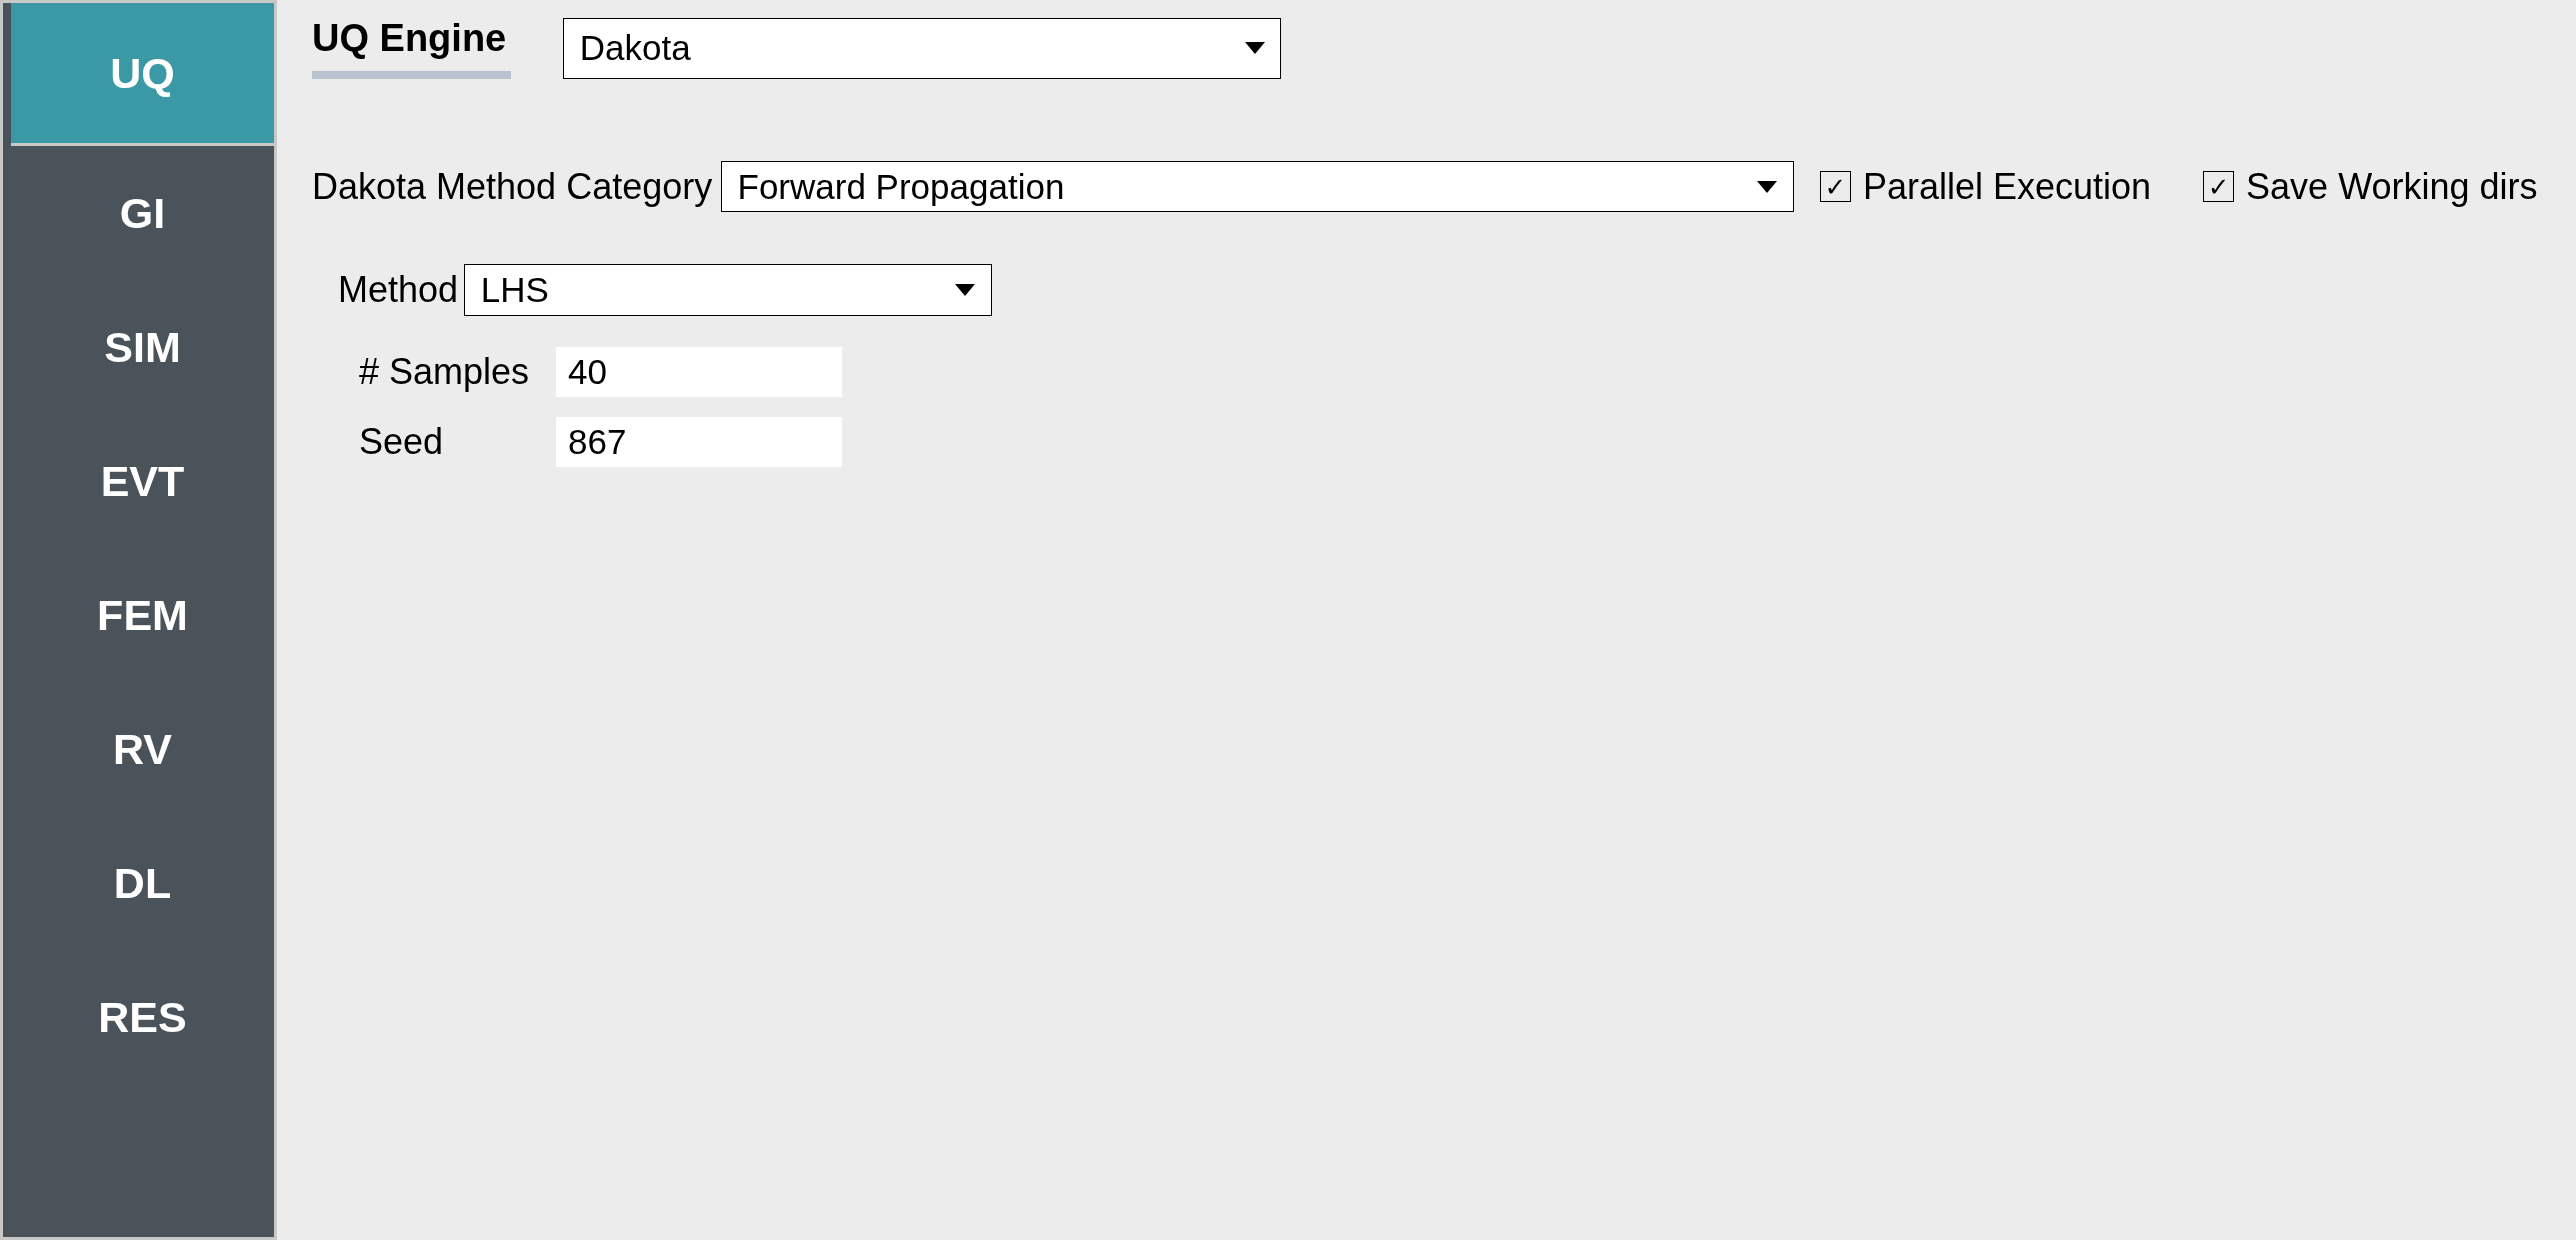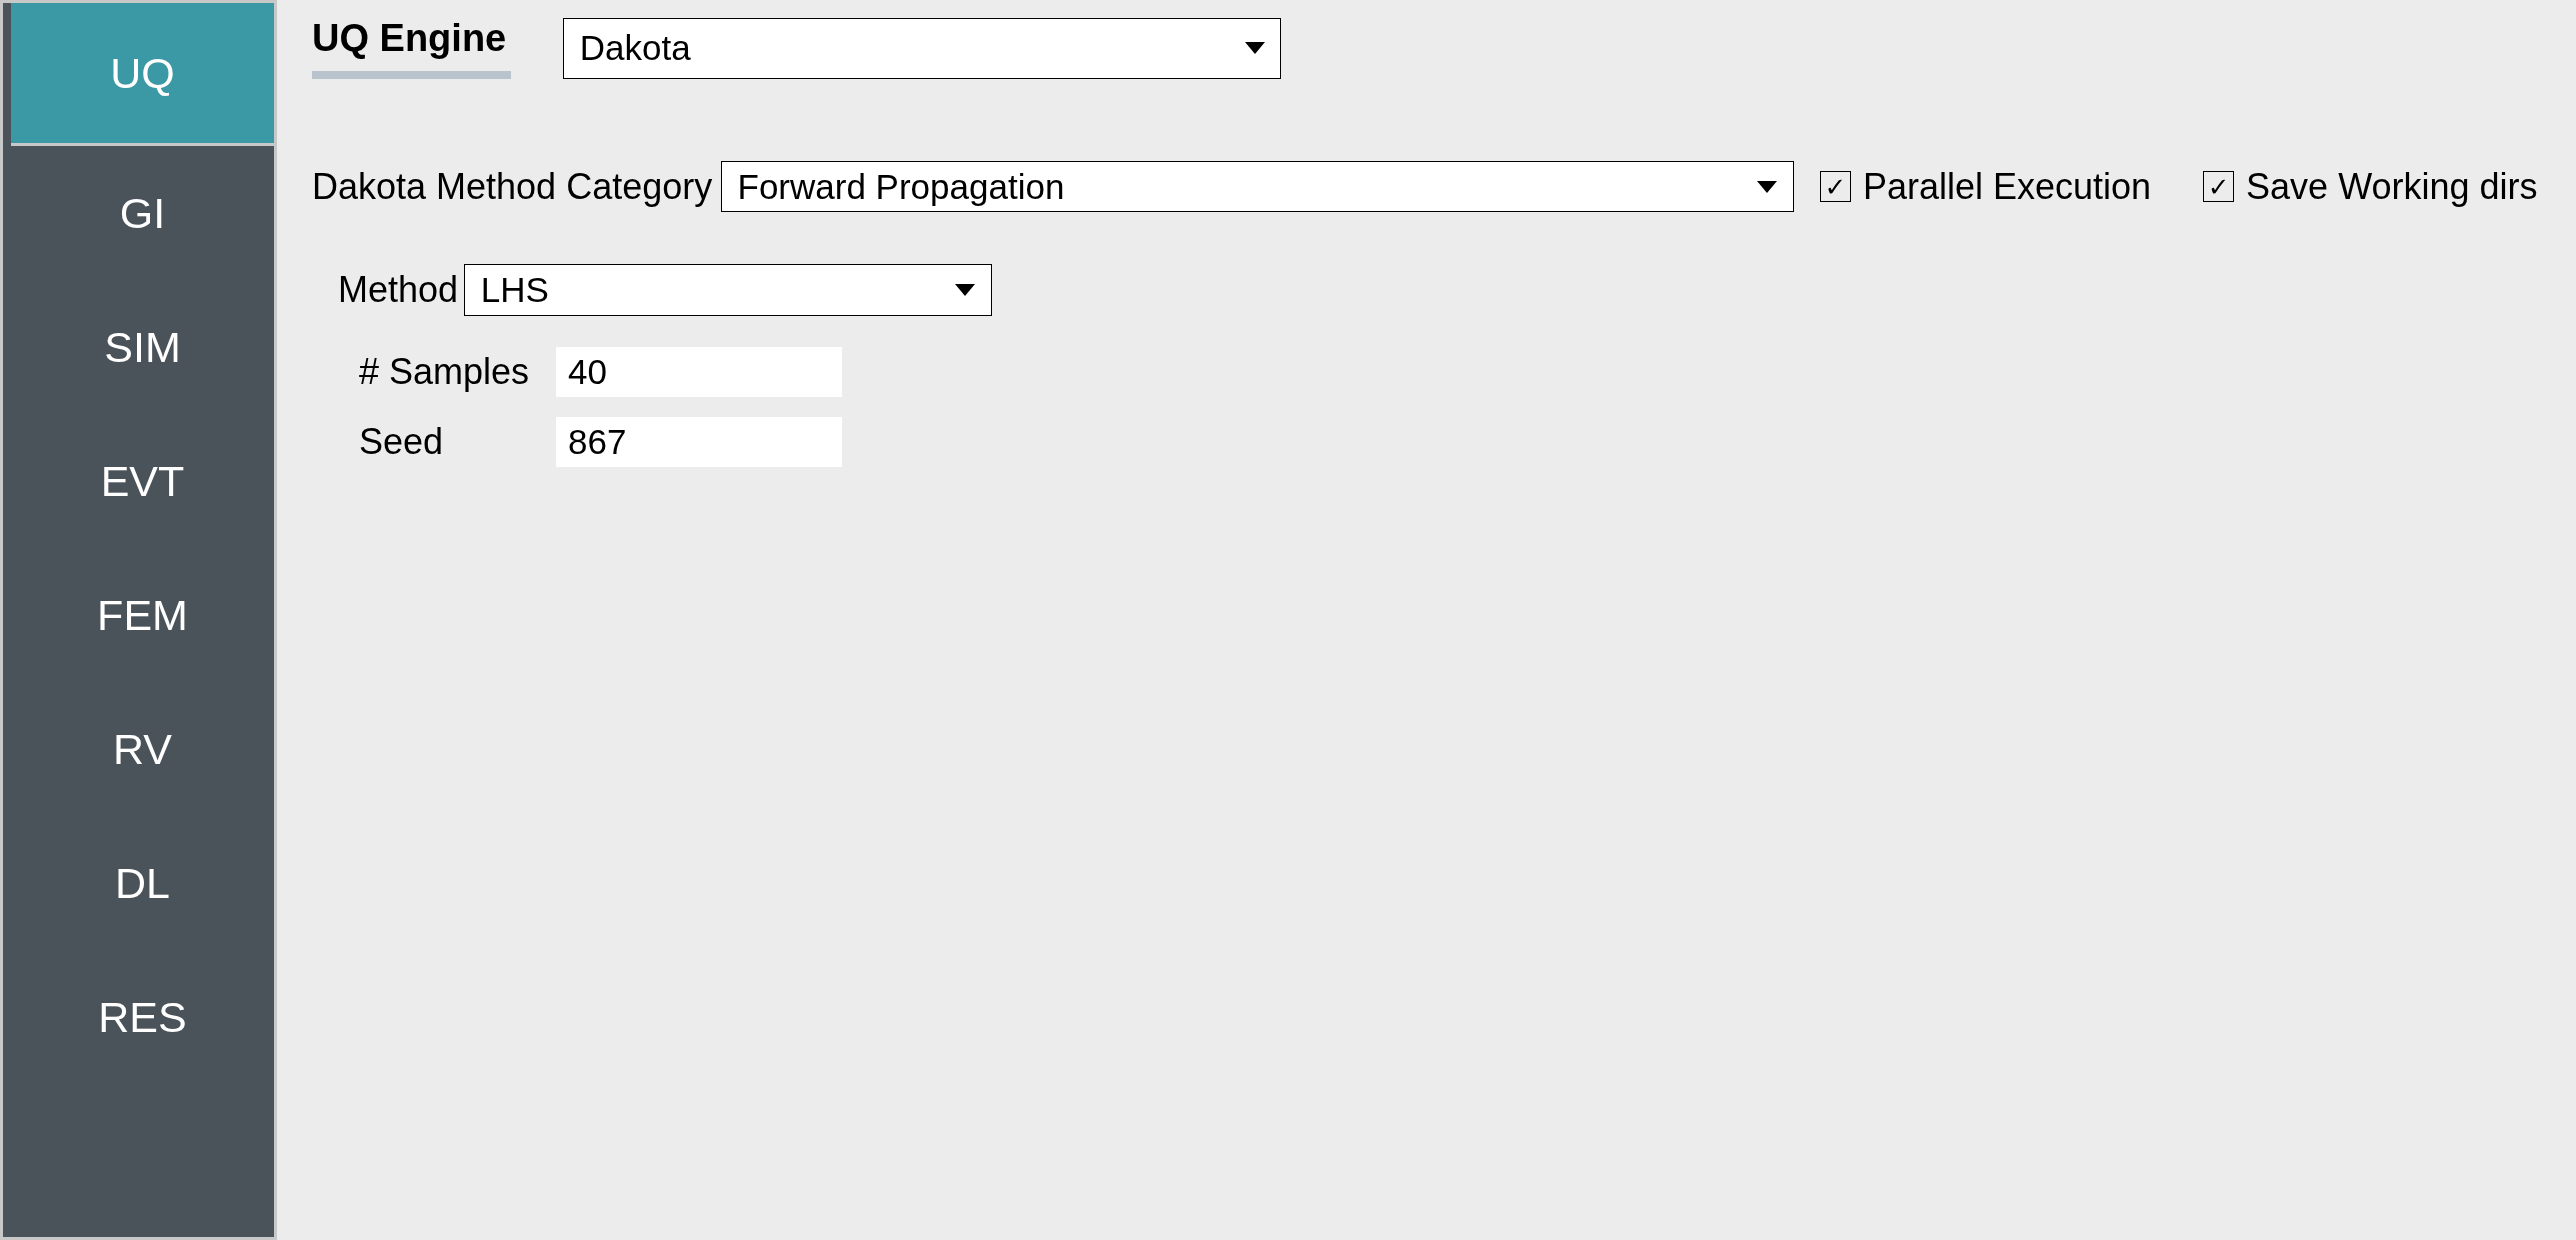--- a/index.html
+++ b/index.html
@@ -26,21 +26,21 @@
       display: flex;
       flex-direction: column;
     }
     .sidebar-item {
       height: 134px;
       display: flex;
       align-items: center;
       justify-content: center;
       color: #ffffff;
       font-size: 43px;
-      font-weight: 400;
+      font-weight: 700;
       cursor: pointer;
       margin-left: 8px;
     }
     .sidebar-item.active {
       background: #3a99a4;
       color: #ffffff;
       height: 143px;
       border-bottom: 3.5px solid #c8c8c8;
     }
     .sidebar-filler {

